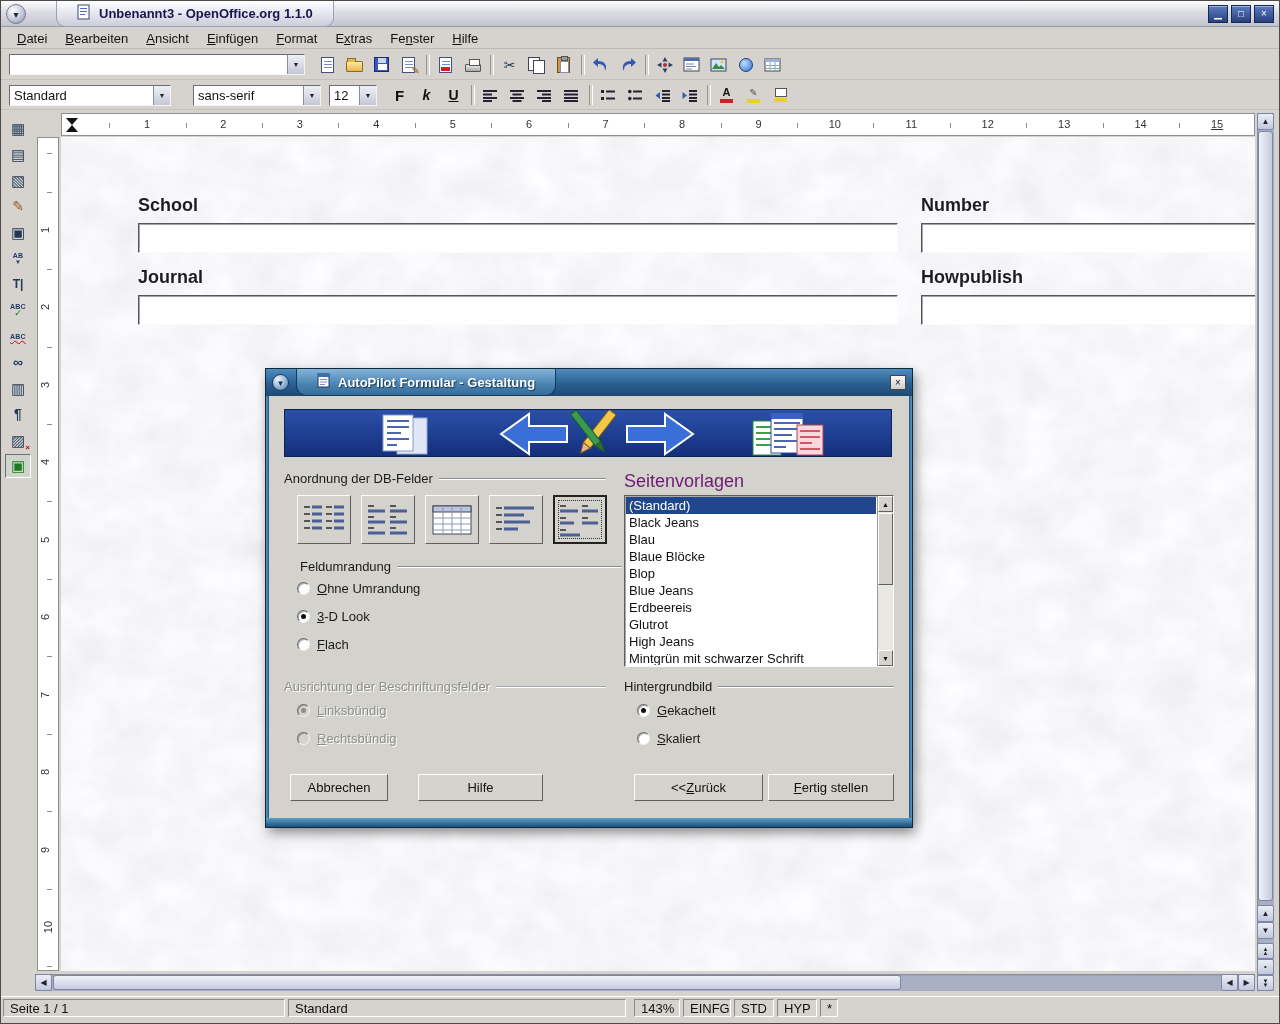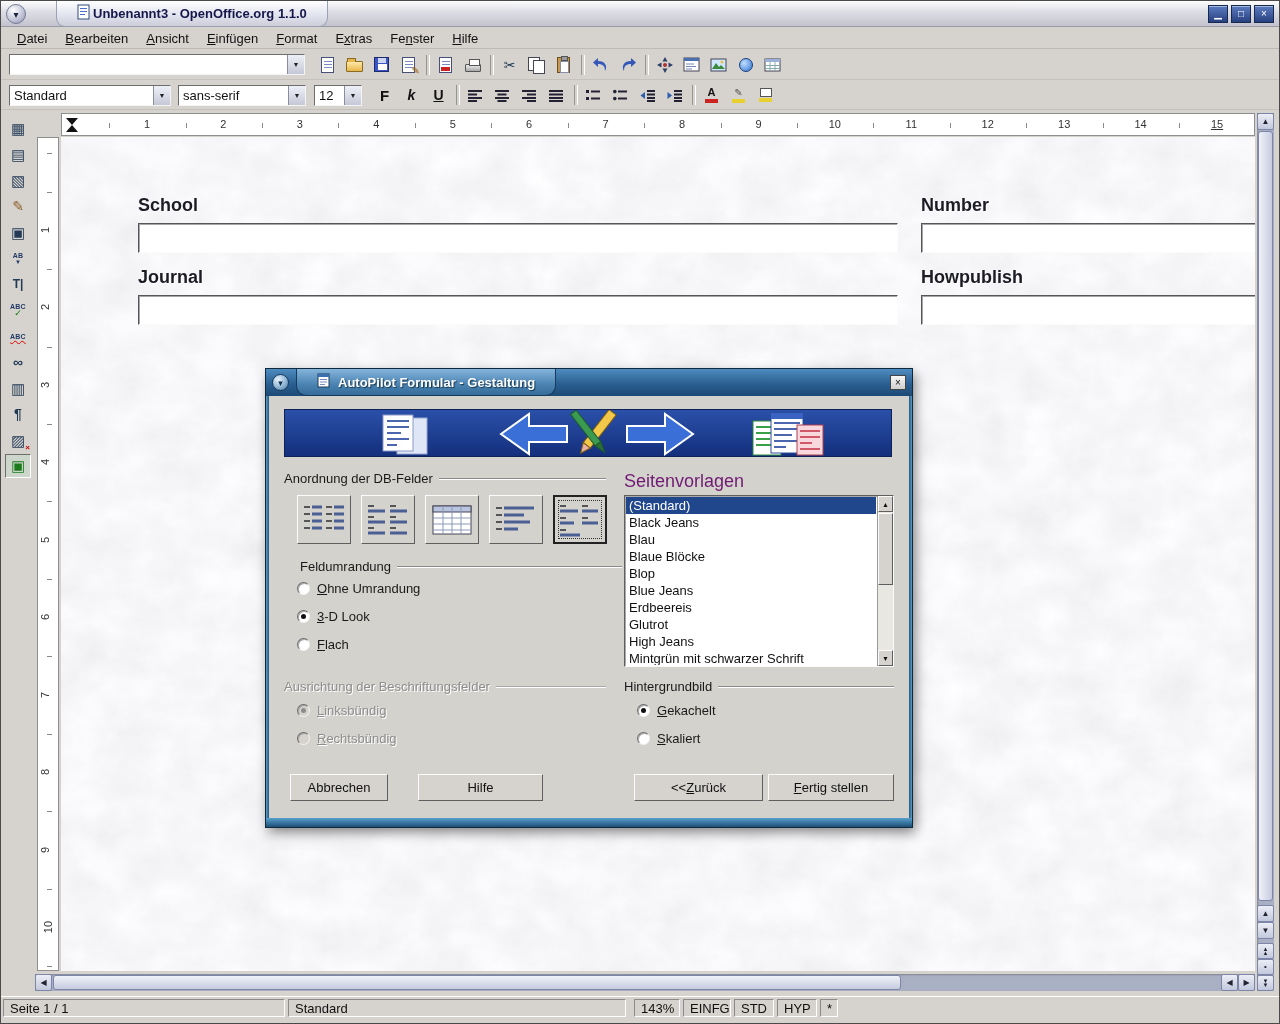--- a/index.html
+++ b/index.html
@@ -4,38 +4,38 @@
 <style>
   *{box-sizing:border-box;margin:0;padding:0}
   html,body{background:#9a9a9a}
   body{font-family:"Liberation Sans",sans-serif}
   #screen{position:relative;width:1280px;height:1024px;background:#d6d3ce;font-size:13px;color:#111;overflow:hidden;border:1px solid #4a4a4a}
   .accel{text-decoration:underline}
 
   
   .titlebar{position:absolute;left:0;top:0;width:100%;height:26px;background:linear-gradient(180deg,#fdfdfd,#dcdde4 45%,#c2c3cd);border-bottom:1px solid #979aa8}
   .tb-menu-btn{position:absolute;left:5px;top:3px;width:20px;height:20px;border-radius:50%;background:radial-gradient(circle at 35% 30%,#ffffff,#bcc1d4 60%,#868ca9);border:1px solid #767b95;display:flex;align-items:center;justify-content:center;font-size:10px;color:#1d2440}
-  .tb-tab{position:absolute;left:55px;top:0;height:26px;padding:0 20px;background:linear-gradient(180deg,#ffffff,#e2e4ee 55%,#cccdd9);border:1px solid #9aa0b5;border-top:none;border-radius:0 0 9px 9px;display:flex;align-items:center;gap:1px}
+  .tb-tab{position:absolute;left:55px;top:0;height:26px;padding:0 20px;background:linear-gradient(180deg,#ffffff,#e2e4ee 55%,#cccdd9);border:1px solid #9aa0b5;border-top:none;border-radius:0 0 9px 9px;display:flex;align-items:center;gap:7px}
   .tb-title{font-weight:bold;color:#16164c;font-size:13px;white-space:nowrap}
   .tb-btns{position:absolute;right:5px;top:4px;display:flex;gap:3px}
   .wbtn{width:20px;height:18px;background:linear-gradient(180deg,#5c7cc2,#27407e);border:1px solid #17294f;box-shadow:inset 0 1px 0 rgba(255,255,255,.45);color:#fff;display:flex;align-items:center;justify-content:center;font-size:10px;line-height:1}
 
   
   .menubar{position:absolute;left:0;top:27px;width:100%;height:21px;background:#d6d3ce;border-bottom:1px solid #bdbab3;display:flex;align-items:center;padding-left:8px;gap:2px}
   .mi{padding:2px 8px;white-space:nowrap}
 
   
   .toolbar{position:absolute;left:0;width:100%;background:#d6d3ce;display:flex;align-items:center;border-bottom:1px solid #c5c2bb}
   #t1{top:49px;height:30px;padding-left:8px;gap:2px}
   #t2{top:80px;height:29px;padding-left:8px;gap:2px}
   .combo{display:flex;align-items:stretch;height:21px;background:#fff;border:1px solid;border-color:#6d6d6d #f4f4f4 #f4f4f4 #6d6d6d;box-shadow:inset 1px 1px 0 #a9a9a9}
   .combo input{border:none;outline:none;flex:1;min-width:0;font:13px "Liberation Sans",sans-serif;padding:0 4px;background:#fff;color:#111}
   .combo-btn{width:17px;background:linear-gradient(180deg,#eef0f8,#c5c7d6);border-left:1px solid #8a8d9e;display:flex;align-items:center;justify-content:center;font-size:7px;color:#222;flex:none}
   .url-combo{width:296px;margin-right:8px}
-  .style-combo{width:162px}.font-combo{width:128px;margin-left:5px}.size-combo{width:48px;margin-left:6px;margin-right:8px}
+  .style-combo{width:162px}.font-combo{width:128px;margin-left:20px}.size-combo{width:48px;margin-left:6px;margin-right:8px}
   .tbtn{width:25px;height:24px;display:flex;align-items:center;justify-content:center;position:relative;flex:none}
   .sep{width:8px;height:22px;position:relative;flex:none}
   .sep::before{content:"";position:absolute;left:3px;top:1px;bottom:1px;width:2px;border-left:1px solid #98958d;border-right:1px solid #fff}
 
   
   .pg{width:13px;height:16px;background:#fff;border:1px solid #47507a;position:relative}
   .pg i{position:absolute;left:2px;top:3px;width:8px;height:1px;background:#7c89c2;box-shadow:0 3px 0 #7c89c2,0 6px 0 #7c89c2}
   .fold{width:17px;height:11px;background:linear-gradient(#ffe9a8,#e8b74a);border:1px solid #8a6a20;border-radius:1px;position:relative;margin-top:4px}
   .fold::before{content:"";position:absolute;top:-4px;left:0;width:7px;height:3px;background:#e8b74a;border:1px solid #8a6a20;border-bottom:none;border-radius:1px 1px 0 0}
   .flop{width:15px;height:15px;background:#3b56c4;border:1px solid #1b2b6e;position:relative}

